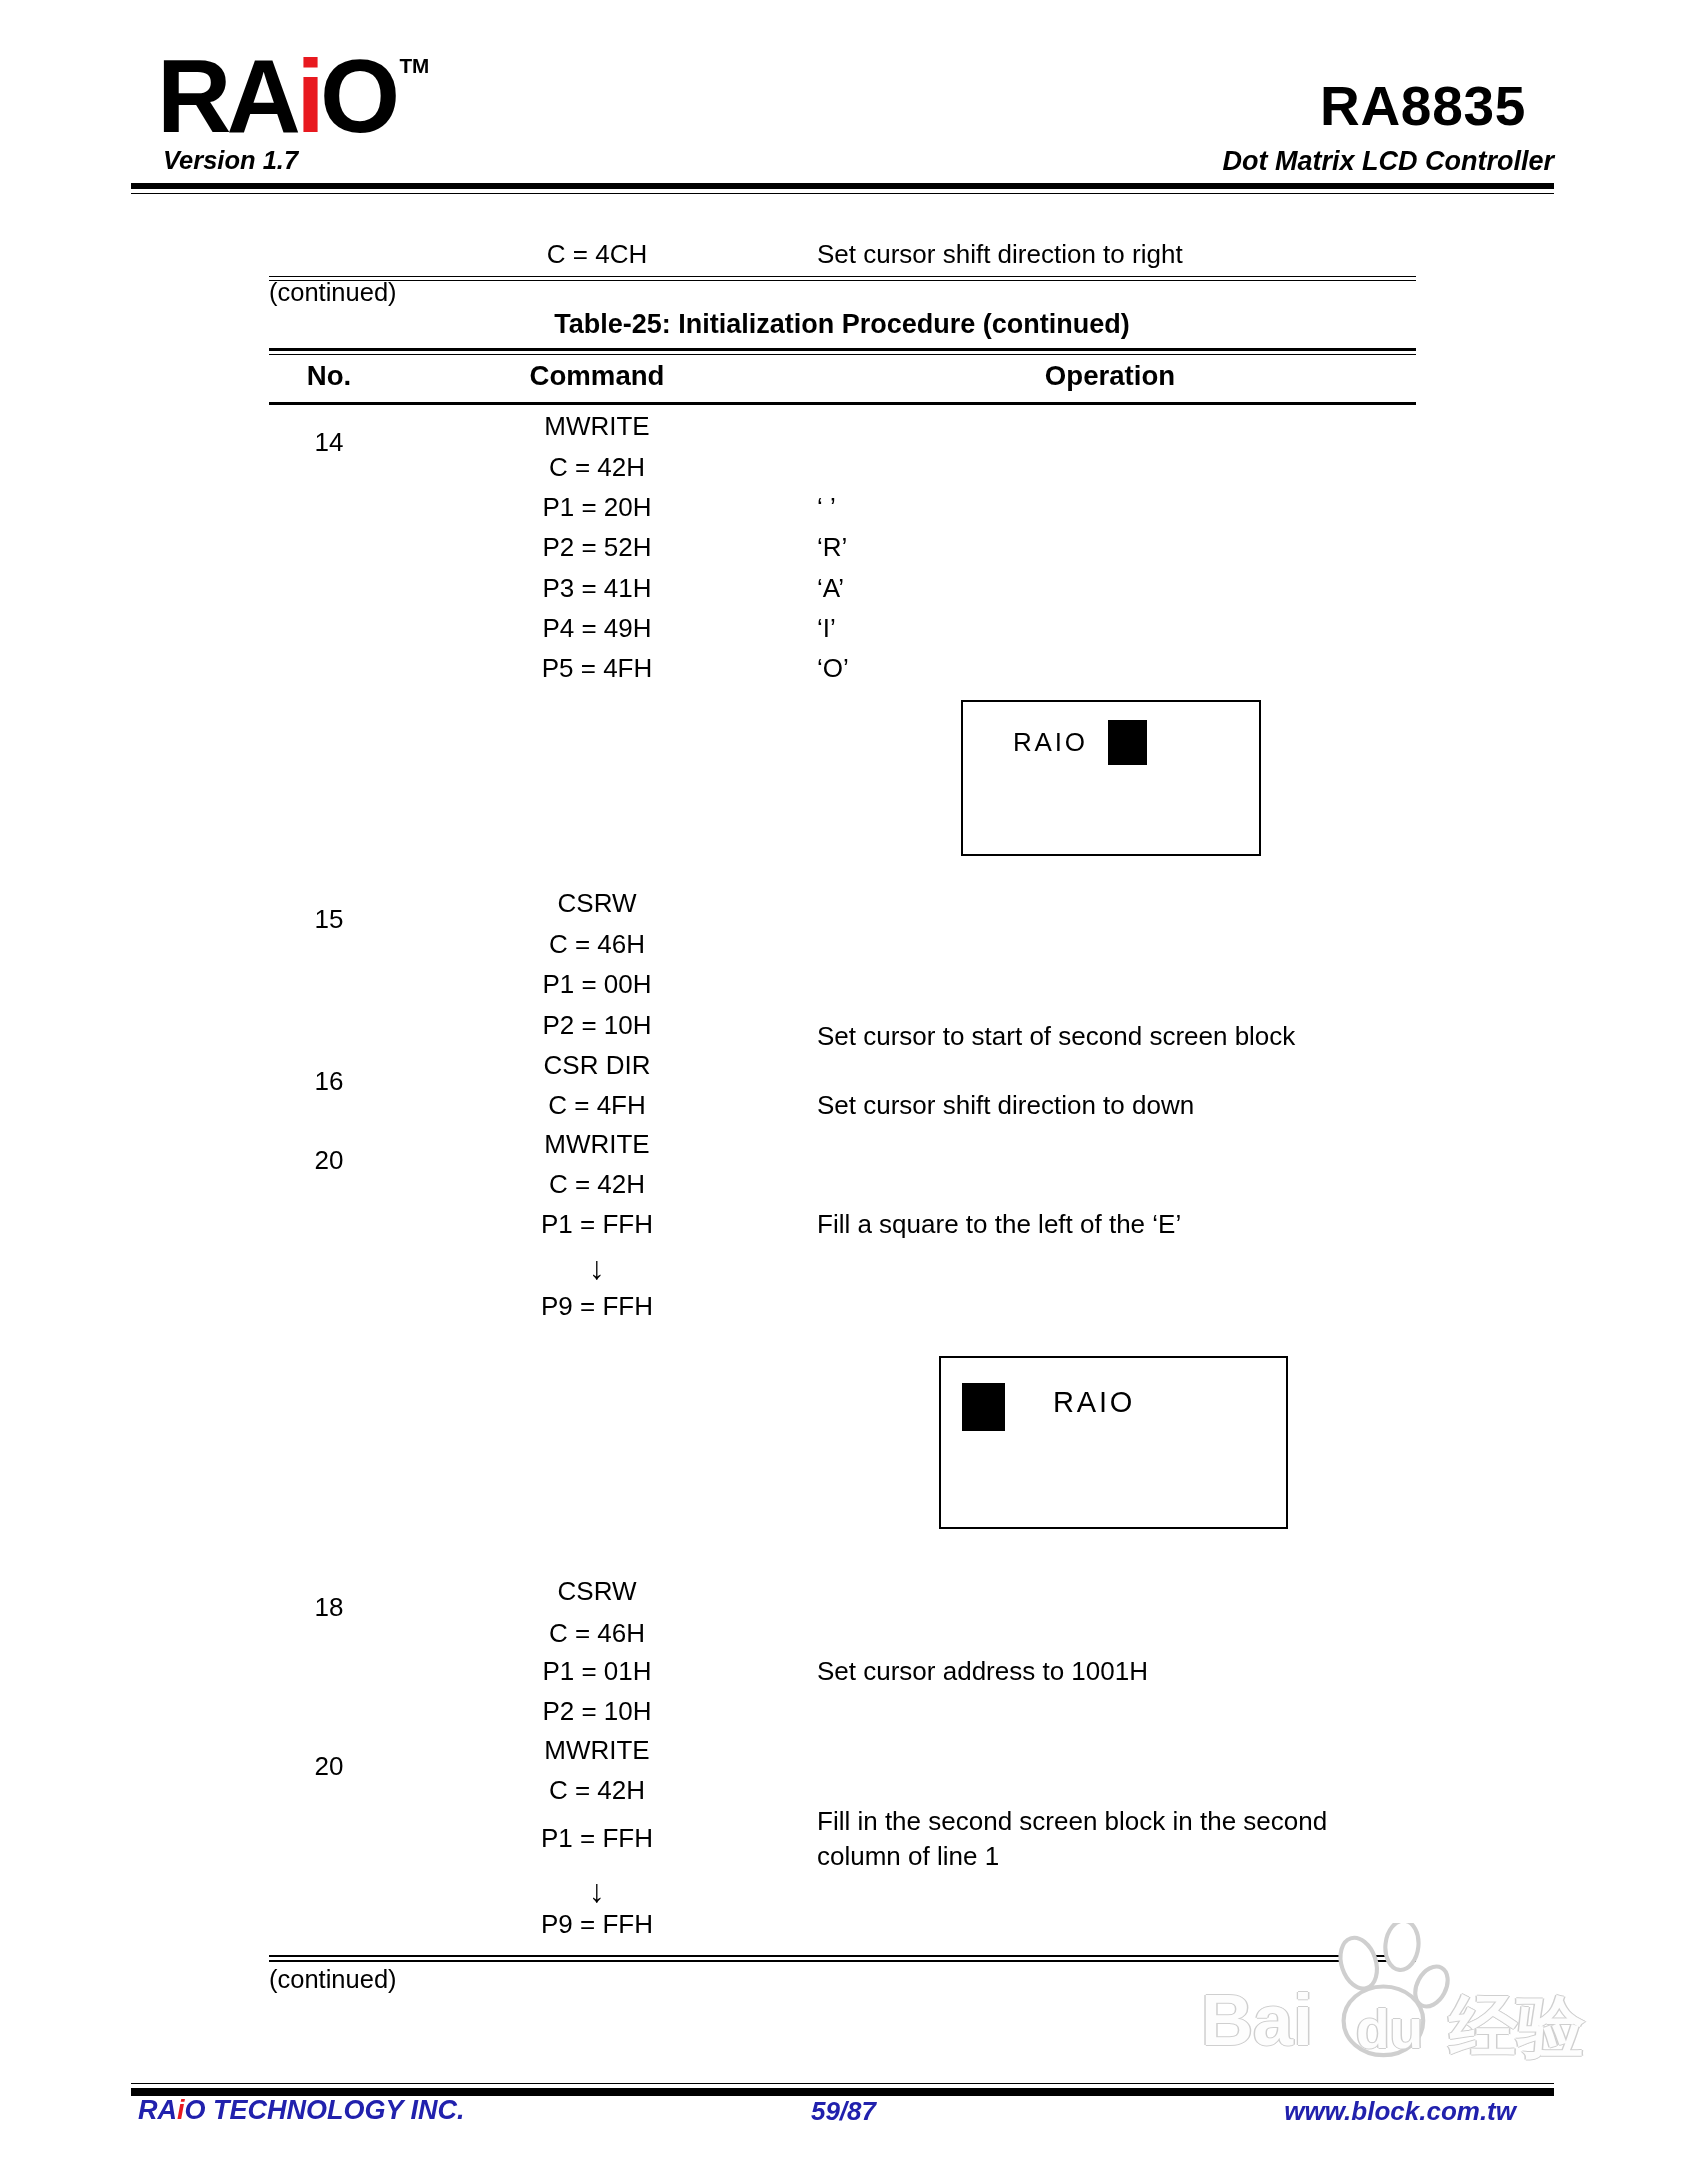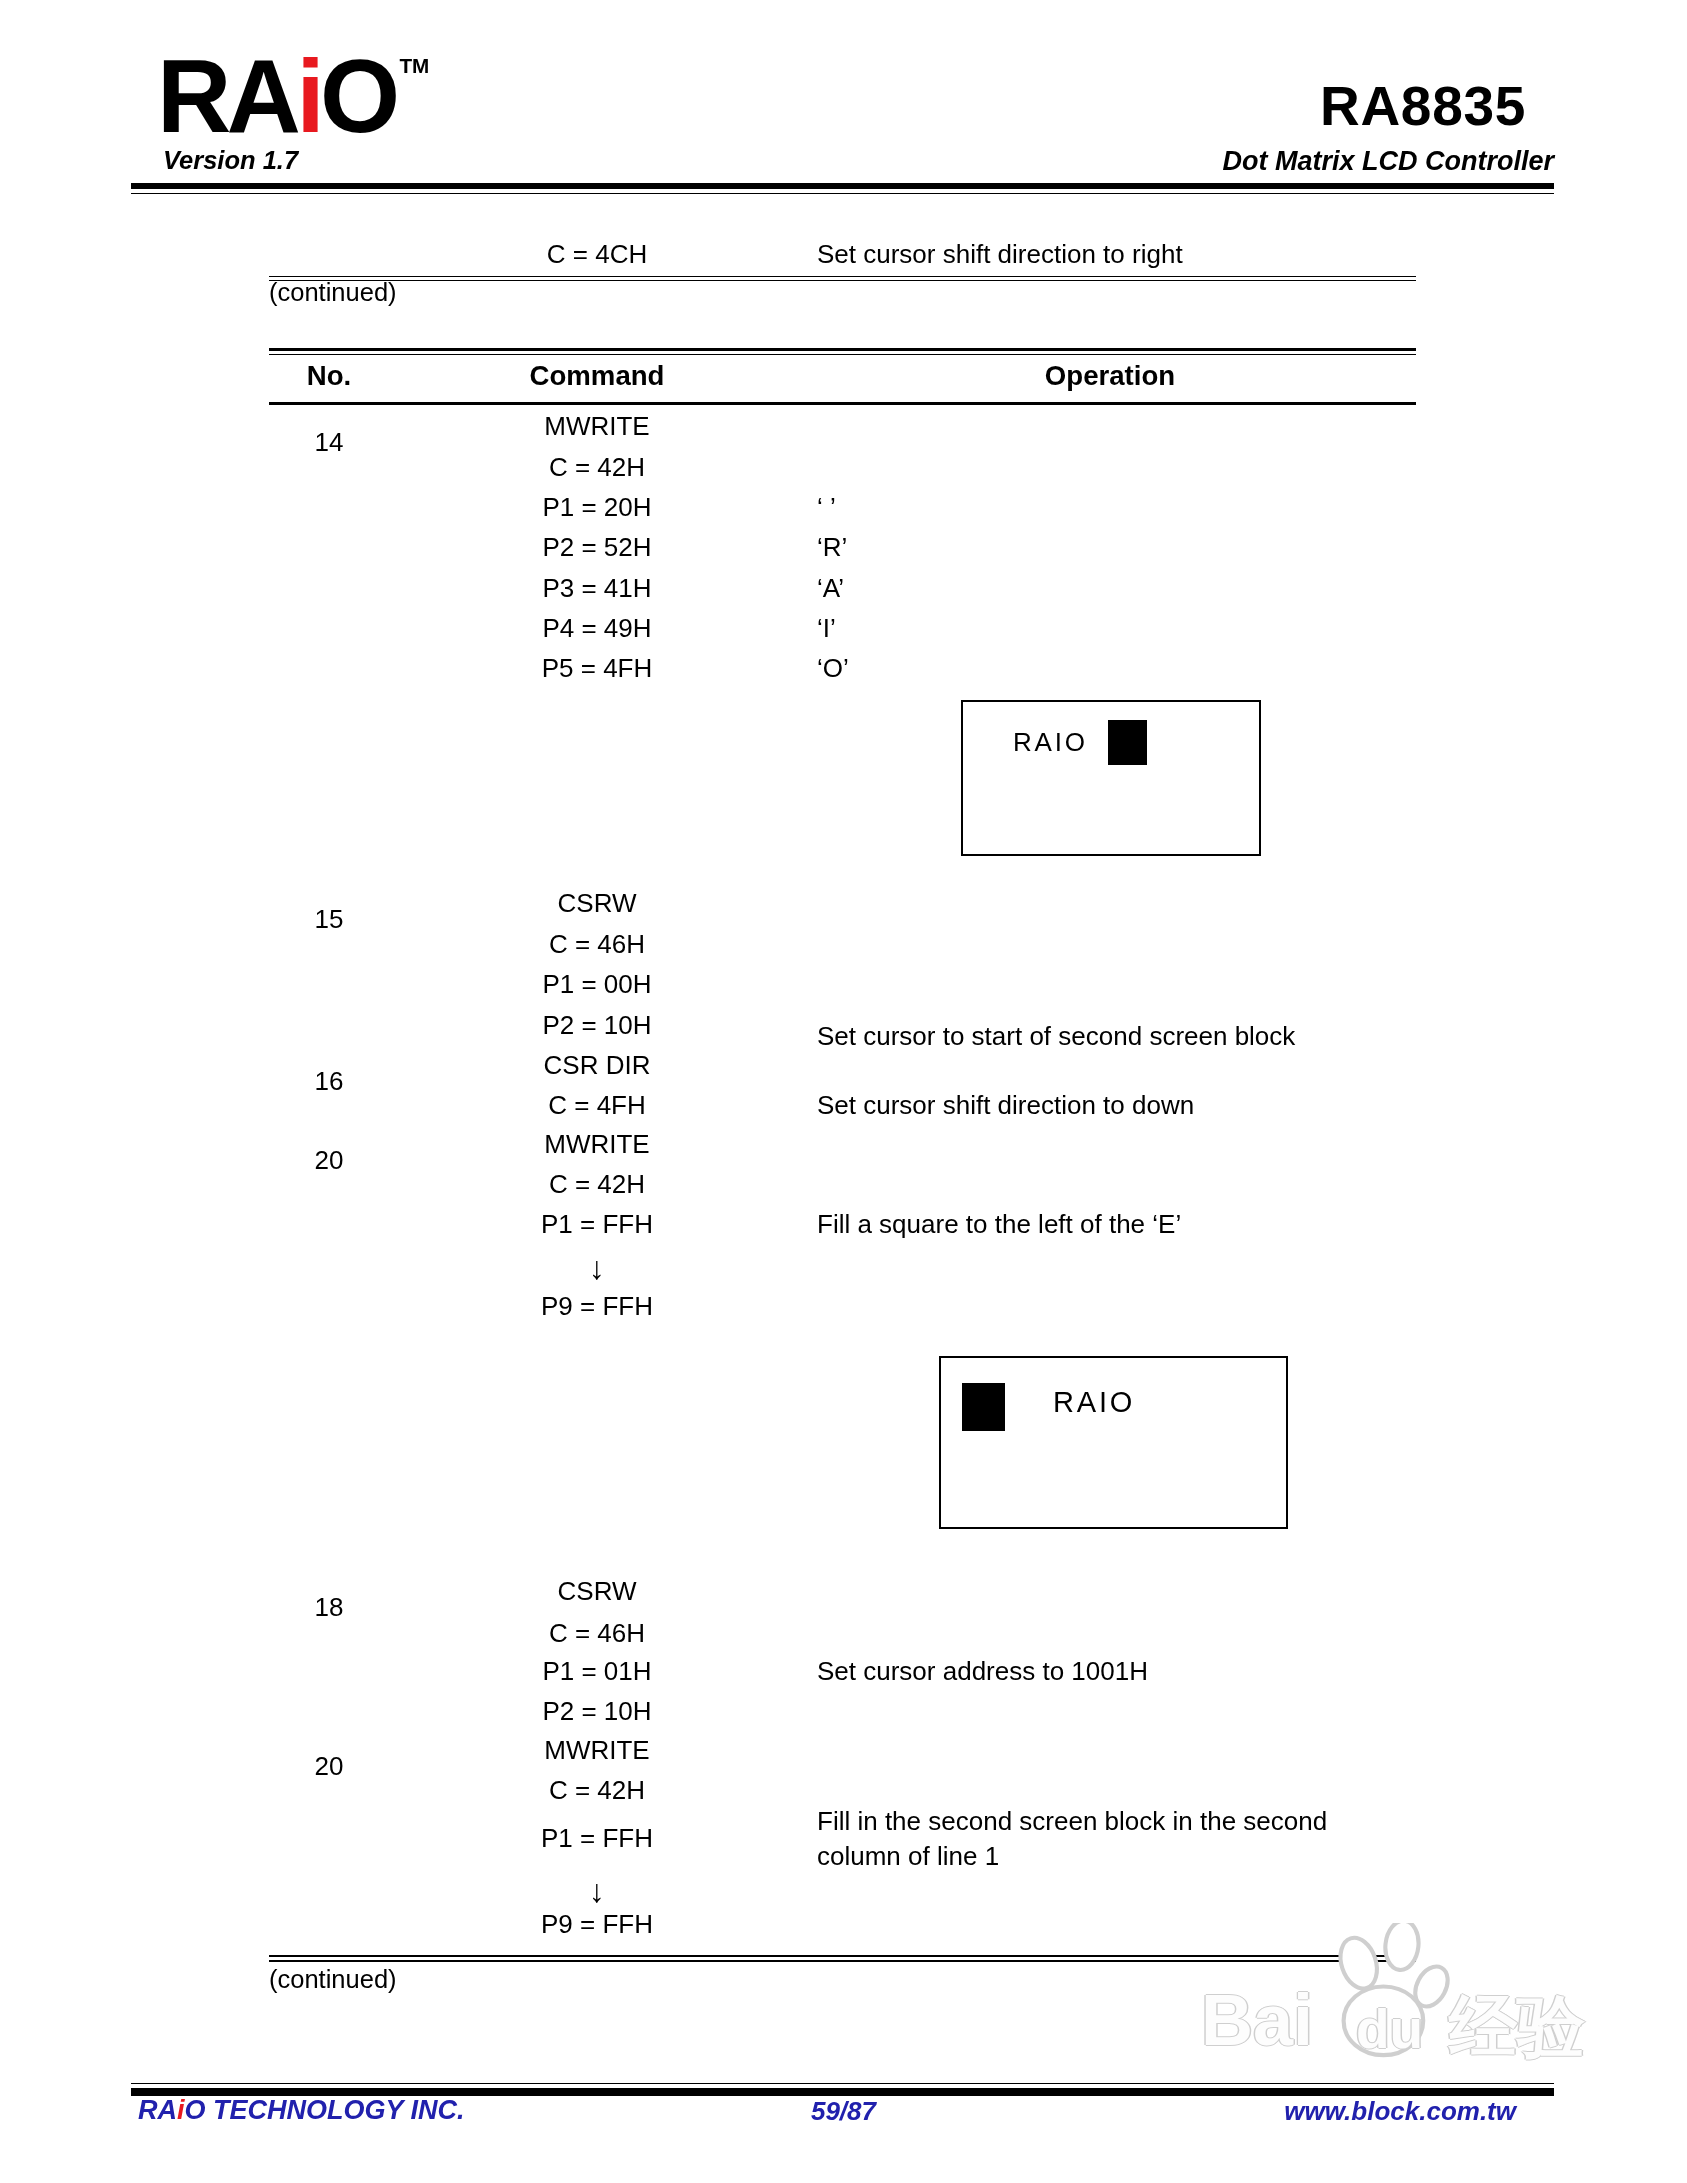--- a/index.html
+++ b/index.html
@@ -59,20 +59,21 @@
     <div class="vline" style="left:389px;top:234px;height:41px"></div>
     <div class="vline" style="left:805px;top:234px;height:41px"></div>
     <div class="vline" style="left:1414px;top:234px;height:41px"></div>
     <div class="hline" style="left:269px;top:276px;width:1147px;height:1.4px"></div>
     <div class="hline" style="left:269px;top:280px;width:1147px;height:1.4px"></div>
     <div class="cl" style="top:254px">C = 4CH</div>
     <div class="ol" style="top:254px">Set cursor shift direction to right</div>
   </div>
   <div class="cont" style="top:292px">(continued)</div>
 
+  <div class="title">Table-25: Initialization Procedure (continued)</div>
 
   <div>
     <div class="hline" style="left:269px;top:348px;width:1147px;height:3.4px"></div>
     <div class="hline" style="left:269px;top:354px;width:1147px;height:1.4px"></div>
     <div class="vline" style="left:269px;top:348px;height:1611px"></div>
     <div class="vline" style="left:389px;top:348px;height:1611px"></div>
     <div class="vline" style="left:805px;top:348px;height:1611px"></div>
     <div class="vline" style="left:1414px;top:348px;height:1611px"></div>
     <div class="hline" style="left:269px;top:402px;width:1147px;height:2.8px"></div>
     <div class="hline" style="left:269px;top:1955px;width:1147px;height:2.1px"></div>

